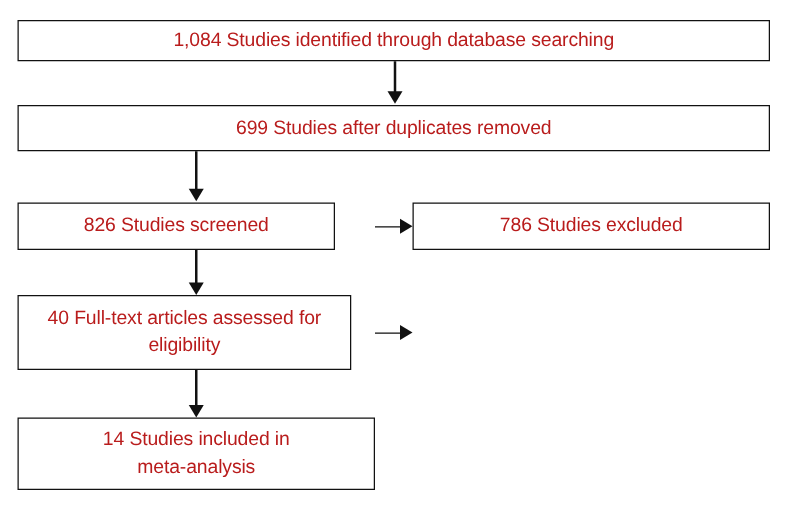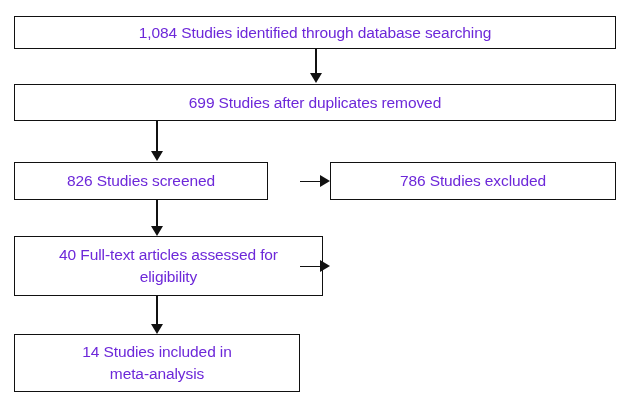--- a/index.html
+++ b/index.html
@@ -23,21 +23,21 @@
     position: absolute;
     box-sizing: border-box;
     border: 1.6px solid #111111;
     background: #ffffff;
     display: flex;
     align-items: center;
     justify-content: center;
     text-align: center;
     font-size: 15.5px;
     line-height: 1.42;
-    color: #6d28d9;
+    color: #b91c1c;
     letter-spacing: -0.1px;
     padding: 2px 6px;
   }
   .node .label {
     display: block;
     white-space: pre-line;
   }
 
   
   .conn {
@@ -84,21 +84,21 @@
   </div>
 
   <div class="node" style="left:14px; top:162px; width:254px; height:38px;">
     <span class="label">826 Studies screened</span>
   </div>
 
   <div class="node" style="left:330px; top:162px; width:286px; height:38px;">
     <span class="label">786 Studies excluded</span>
   </div>
 
-  <div class="node" style="left:14px; top:236px; width:309px; height:60px;">
+  <div class="node" style="left:14px; top:236px; width:267px; height:60px;">
     <span class="label">40 Full-text articles assessed for
 eligibility</span>
   </div>
 
 
   <div class="node" style="left:14px; top:334px; width:286px; height:58px;align-items:center;">
     <span class="label">14 Studies included in
 meta-analysis</span>
   </div>
 

